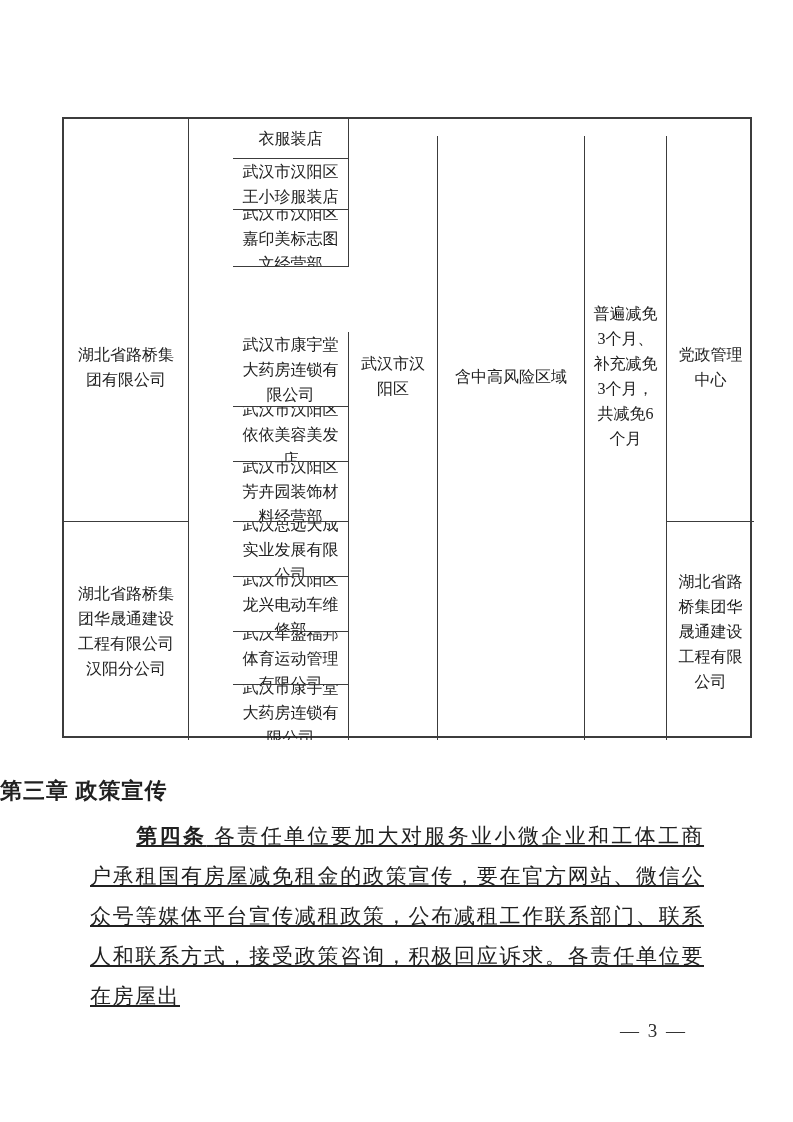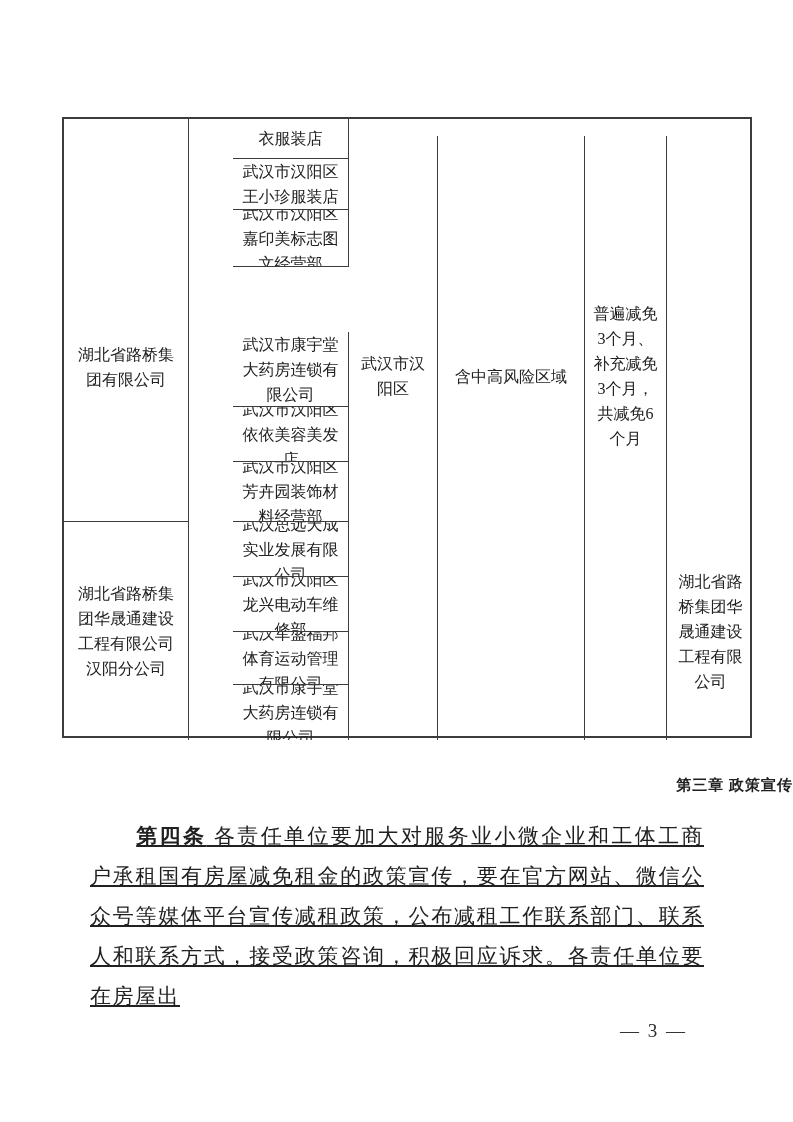--- a/index.html
+++ b/index.html
@@ -57,23 +57,23 @@
   
   .shift-down .txt { transform: translateY(47px); }
   .shift-up   .txt { transform: translateY(-62px); }
 
   
   .section-heading {
     position: absolute;
     left: 0;
     top: 776px;
     width: 100%;
-    text-align: right;
+    text-align: left;
     font-weight: bold;
-    font-size: 15px;
+    font-size: 22px;
     letter-spacing: 1px;
   }
   .article {
     position: absolute;
     left: 90px;
     top: 816px;
     width: 614px;
     font-size: 21px;
     line-height: 40px;
     letter-spacing: 1.5px;
@@ -142,20 +142,23 @@
     </div>
 
     <div class="cell col4 rows1-11 no-b shift-up">
       <span class="txt">含中高风险区域</span>
     </div>
 
     <div class="cell col5 rows1-11 no-b shift-up">
       <span class="txt">普遍减免3个月、补充减免3个月，共减免6个月</span>
     </div>
 
+    <div class="cell col6 rows1-7 no-r shift-down">
+      <span class="txt">党政管理中心</span>
+    </div>
     <div class="cell col6 rows8-11 no-r no-b">
       <span class="txt">湖北省路桥集团华晟通建设工程有限公司</span>
     </div>
 
   </div>
 
   <div class="section-heading">第三章 政策宣传</div>
 
   <p class="article"><b>第四条</b>&nbsp;<span>各责任单位要加大对服务业小微企业和工体工商户承租国有房屋减免租金的政策宣传，要在官方网站、微信公众号等媒体平台宣传减租政策，公布减租工作联系部门、联系人和联系方式，接受政策咨询，积极回应诉求。各责任单位要在房屋出</span></p>
 

